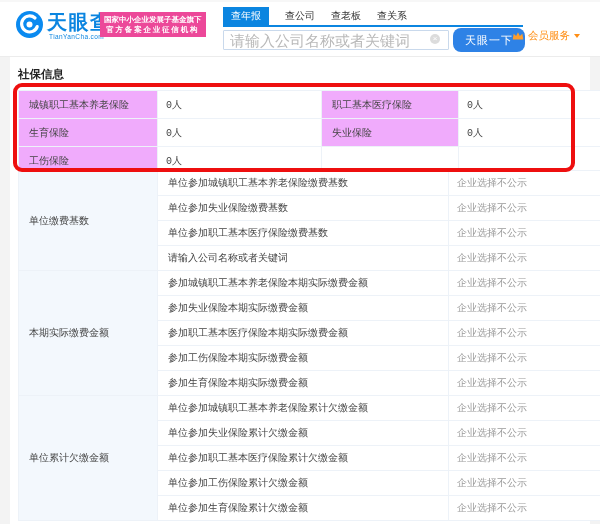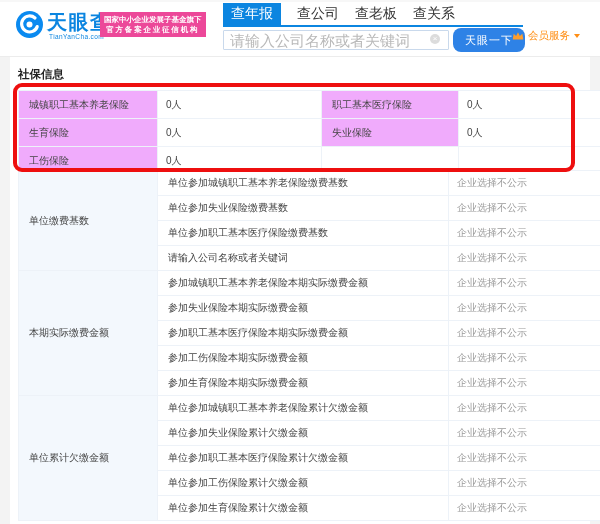--- a/index.html
+++ b/index.html
@@ -13,32 +13,32 @@
   .header{position:absolute;top:0;left:0;width:600px;height:56px;background:#fff;border-bottom:1px solid #ececec;z-index:2;}
   .topline{position:absolute;top:0;left:0;width:600px;height:2px;background:#f7f7f7;}
   .logo-circle{position:absolute;left:16px;top:11px;width:27px;height:27px;}
   .brand-text{position:absolute;left:47px;top:9px;font-size:20px;font-weight:bold;color:#0b85e0;letter-spacing:1.5px;}
   .brand-domain{position:absolute;left:49px;top:33px;font-size:6.5px;color:#0b85e0;letter-spacing:.4px;}
   .badge{position:absolute;left:100px;top:12px;background:#ec4899;color:#fff;padding:3px 4px 2px 4px;text-align:center;}
   .badge .b1{font-size:7.5px;font-weight:bold;line-height:10px;display:block;}
   .badge .b2{font-size:7.5px;font-weight:bold;line-height:10px;display:block;letter-spacing:1.8px;}
   .search-area{position:absolute;left:223px;top:9px;}
   .tabs-row{display:flex;gap:16px;align-items:flex-end;border-bottom:2px solid #0b85e0;width:300px;height:16px;}
-  .tab{font-size:14px;color:#333;padding:2px 0;cursor:pointer;white-space:nowrap;}
+  .tab{font-size:10px;color:#333;padding:2px 0;cursor:pointer;white-space:nowrap;}
   .tab.active{background:#0b85e0;color:#fff;padding:2px 8px;}
   .search-row{display:flex;align-items:center;margin-top:1px;position:relative;}
   .search-input{width:198px;height:18px;border:1px solid #c9d9ec;font-size:15px;padding:0 20px 0 6px;color:#555;outline:none;border-radius:1px;}
   .search-input::placeholder{color:#b9b9b9;}
   .clear-icon{position:absolute;left:207px;top:6px;width:10px;height:10px;border-radius:50%;background:#dcdcdc;color:#fff;font-size:8px;line-height:10px;text-align:center;cursor:pointer;}
   .search-btn{margin-left:4px;width:72px;height:24px;background:#2e82e6;color:#fff;font-size:11px;border:none;border-radius:8px;letter-spacing:1px;cursor:pointer;font-family:inherit;}
   .vip{position:absolute;right:20px;top:29px;display:flex;align-items:center;gap:4px;color:#ff8e14;font-size:10.5px;cursor:pointer;}
   .caret{width:0;height:0;border-left:3.5px solid transparent;border-right:3.5px solid transparent;border-top:4px solid #ff8e14;}
   
   .page-bg{position:absolute;left:0;top:57px;width:600px;height:467px;background:#f3f3f3;}
-  .card{position:absolute;left:10px;top:57px;width:580px;height:467px;background:#fff;}
+  .card{position:absolute;left:10px;top:57px;width:580px;height:467px;background:#fff;font-family:Liberation Mono, monospace;}
   .section-title{position:absolute;left:8px;top:10px;font-size:11.5px;font-weight:bold;color:#222;}
   .highlight-box{position:absolute;left:3px;top:26px;width:554px;height:81px;border:4px solid #ee0f0f;border-radius:9px;z-index:6;pointer-events:none;}
   table{border-collapse:collapse;table-layout:fixed;}
   .t1{position:absolute;left:8px;top:33px;width:561px;}
   .t2{position:absolute;left:8px;top:113px;width:561px;}
   td{border:1px solid #edf2f8;font-size:10px;color:#444;overflow:hidden;white-space:nowrap;}
   .t1 td{height:25px;}
   .t2 td{height:22px;}
   td.lbl{background:#f0abfc;padding-left:10px;}
   td.val{background:#fff;padding-left:8px;}

